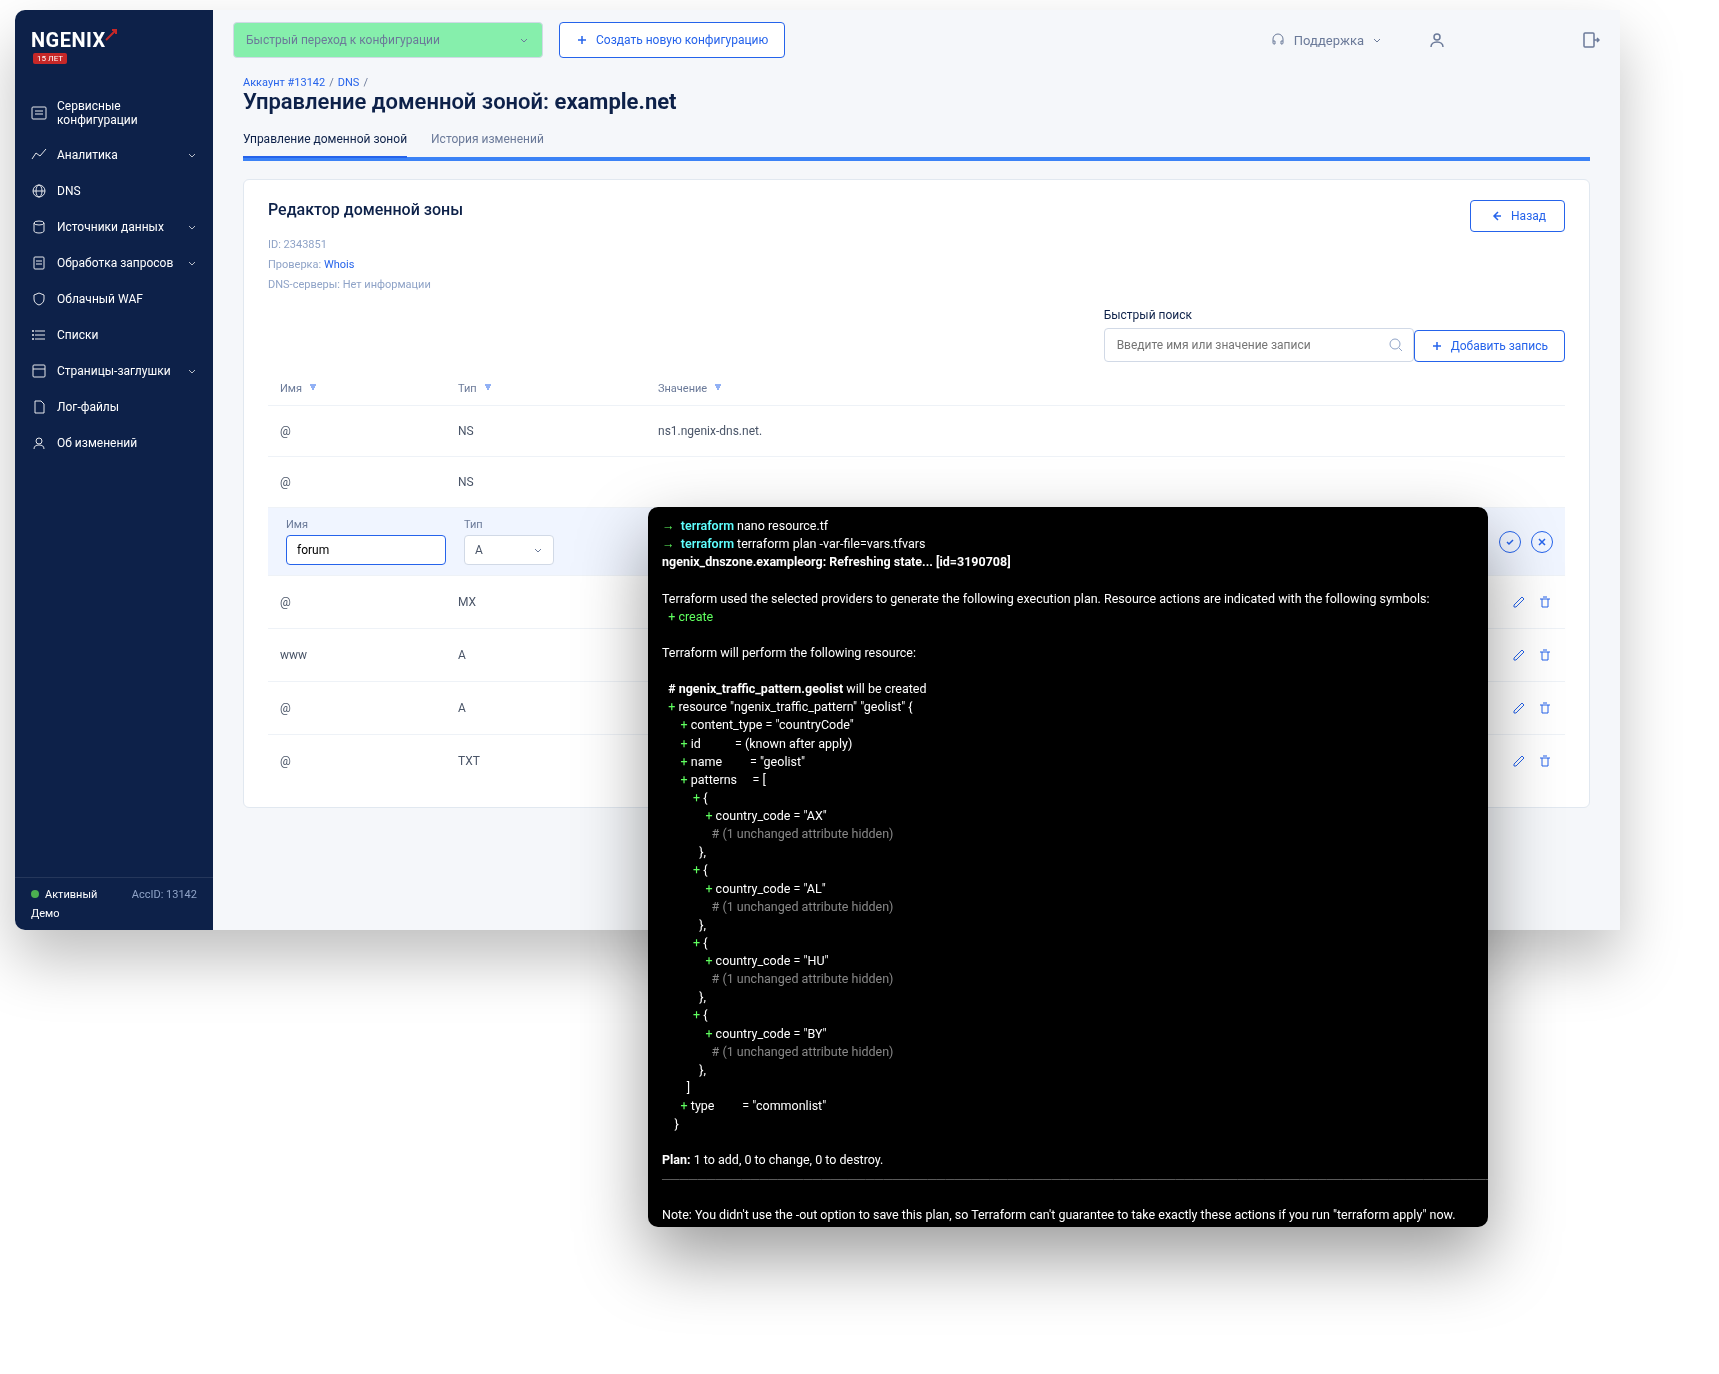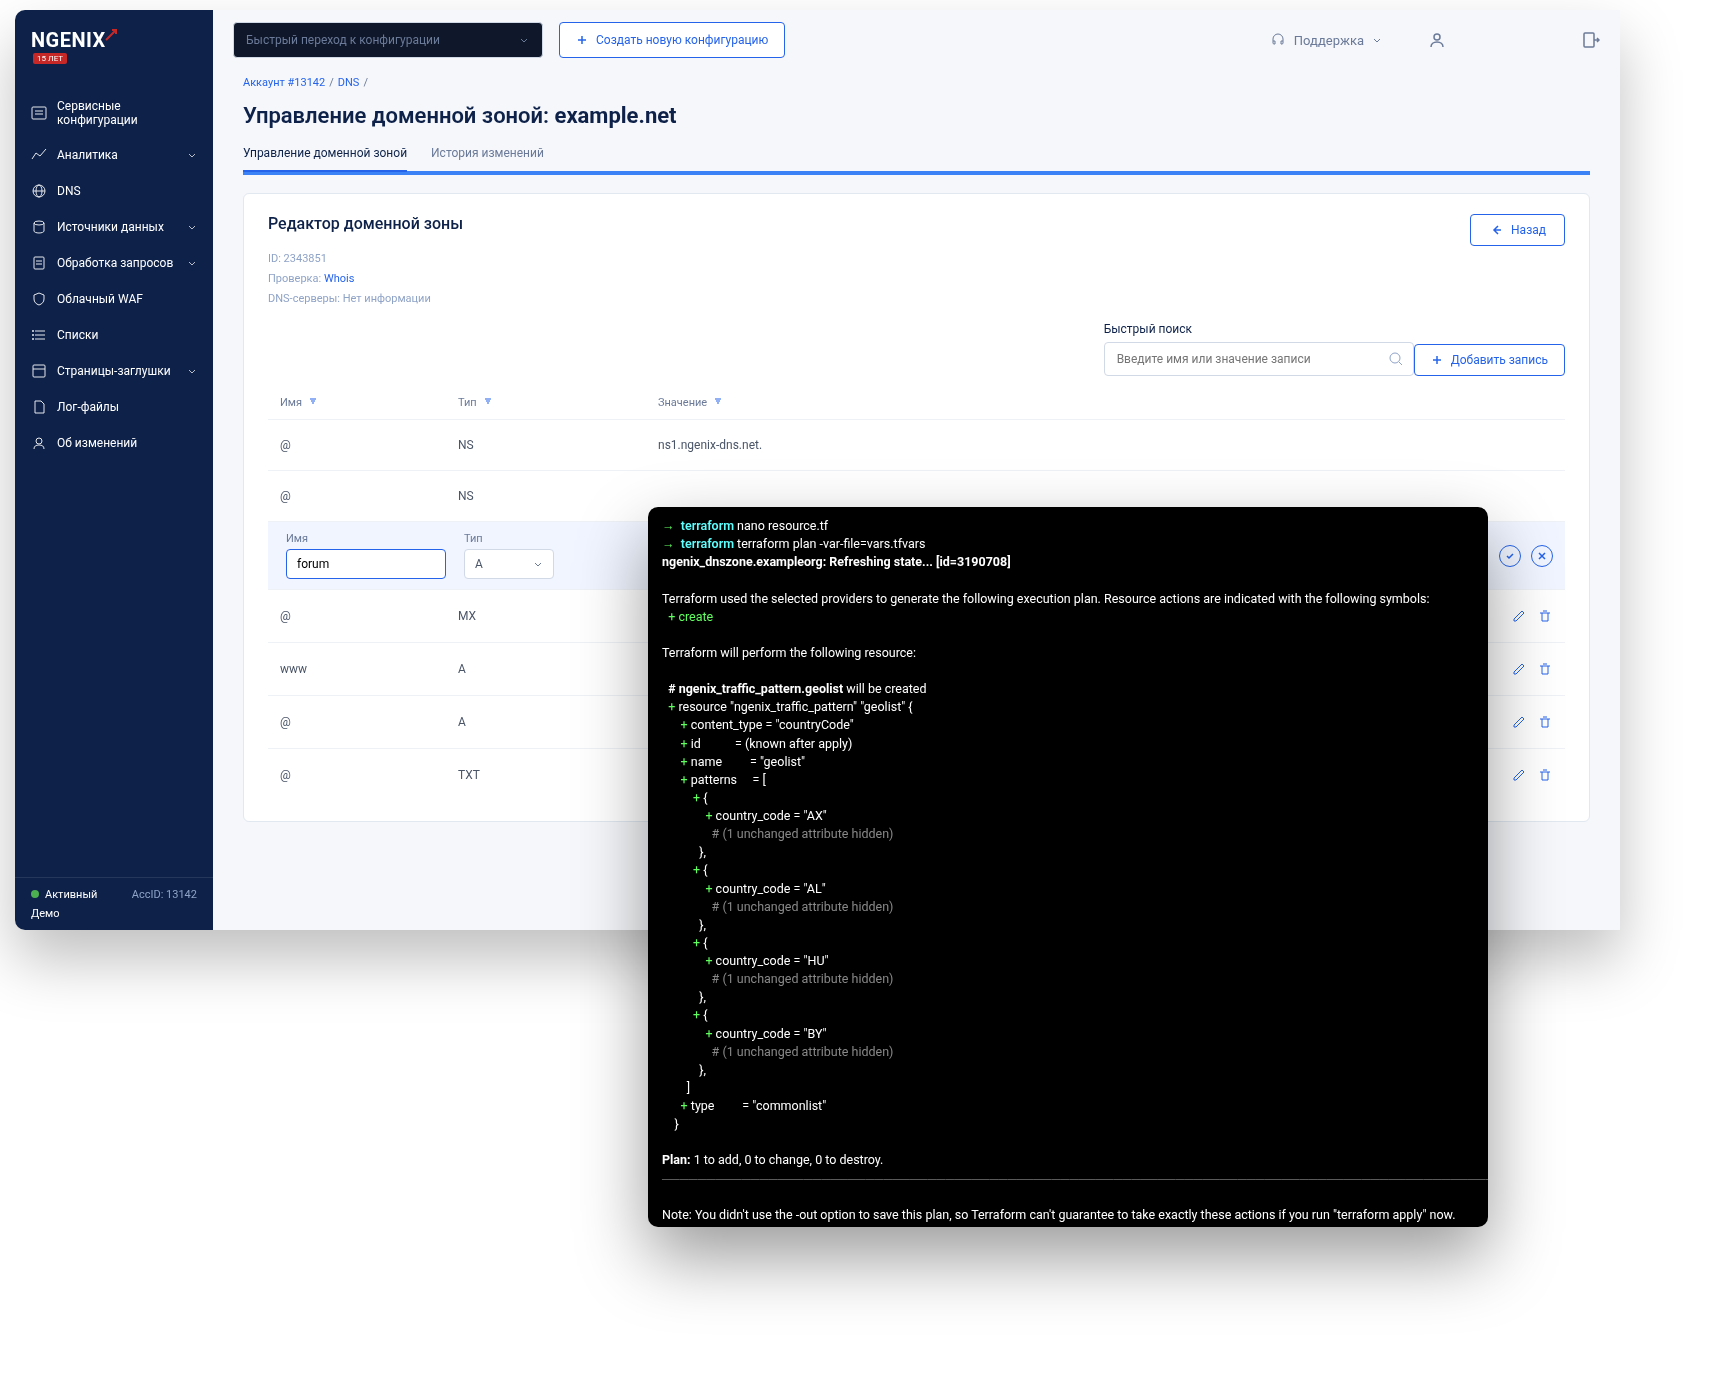--- a/index.html
+++ b/index.html
@@ -14,28 +14,28 @@
 .nav-item { display:flex; align-items:center; padding:10px 16px; font-size:12px; cursor:pointer; color:#fff; }
 .nav-icon { width:16px; height:16px; margin-right:10px; flex-shrink:0; opacity:0.9; }
 .nav-label { flex:1; }
 .chev { width:10px; height:10px; opacity:0.7; }
 .sidebar-footer { padding:10px 16px; font-size:11px; border-top:1px solid rgba(255,255,255,0.1); }
 .status-row { display:flex; justify-content:space-between; align-items:center; margin-bottom:6px; }
 .status-dot { width:8px; height:8px; background:#4caf50; border-radius:50%; display:inline-block; margin-right:6px; }
 .acc-id { color:#8fa3c7; }
 .main { flex:1; display:flex; flex-direction:column; background:#f5f7fa; }
 .topbar { display:flex; align-items:center; padding:12px 20px; gap:16px; }
-.config-select { width:310px; height:36px; border:1px solid #d1d9e6; border-radius:4px; background:#0f172a; display:flex; align-items:center; padding:0 12px; font-size:12px; color:#6b7a99; cursor:pointer; }
+.config-select { width:310px; height:36px; border:1px solid #d1d9e6; border-radius:4px; background:#86efac; display:flex; align-items:center; padding:0 12px; font-size:12px; color:#6b7a99; cursor:pointer; }
 .config-select span { flex:1; }
 .create-btn { height:36px; border:1px solid #2563eb; color:#2563eb; background:#fff; border-radius:4px; padding:0 16px; display:flex; align-items:center; gap:8px; font-size:12px; cursor:pointer; }
 .topbar-spacer { flex:1; }
 .support { display:flex; align-items:center; gap:8px; color:#6b7a99; font-size:13px; cursor:pointer; }
 .top-icon { width:18px; height:18px; color:#6b7a99; cursor:pointer; margin-left:30px; }
 .content { flex:1; padding:6px 30px 20px; overflow:hidden; }
-.breadcrumb { font-size:11px; color:#2563eb; margin-bottom:14px; }
+.breadcrumb { font-size:11px; color:#2563eb; margin-bottom:0; }
 .breadcrumb .sep { color:#6b7a99; margin:0 4px; }
 .page-title { font-size:22px; font-weight:600; color:#0d2149; margin-bottom:18px; }
 .page-title b { font-weight:700; }
 .tabs { display:flex; gap:24px; border-bottom:4px solid #3b82f6; margin-bottom:18px; }
 .tab { padding:0 0 10px; font-size:12px; color:#6b7a99; cursor:pointer; }
 .tab.active { color:#0d2149; border-bottom:2px solid #2563eb; margin-bottom:-1px; }
 .panel { background:#fff; border:1px solid #e1e8f0; border-radius:6px; padding:20px 24px; }
 .panel-header { display:flex; justify-content:space-between; align-items:flex-start; margin-bottom:4px; }
 .panel-title { font-size:16px; color:#0d2149; font-weight:500; margin-bottom:16px; }
 .meta { font-size:11px; color:#8fa3c7; line-height:1.8; }

